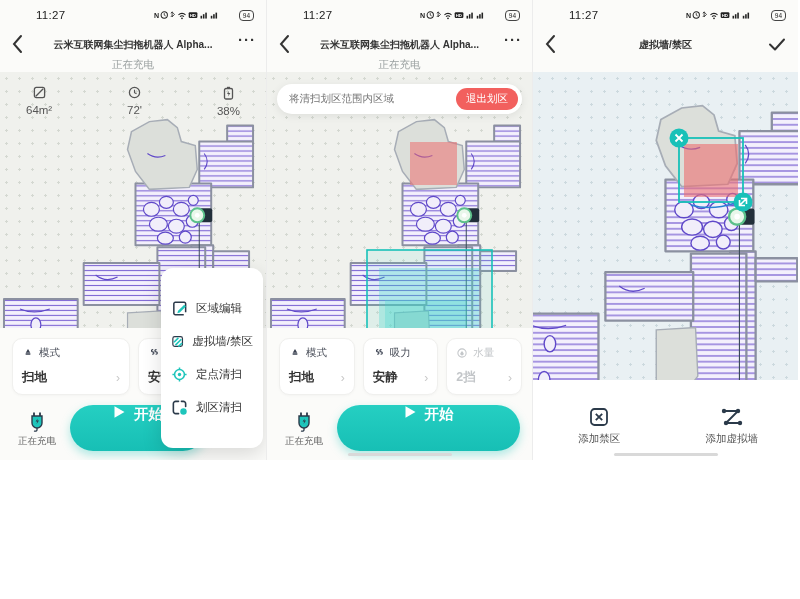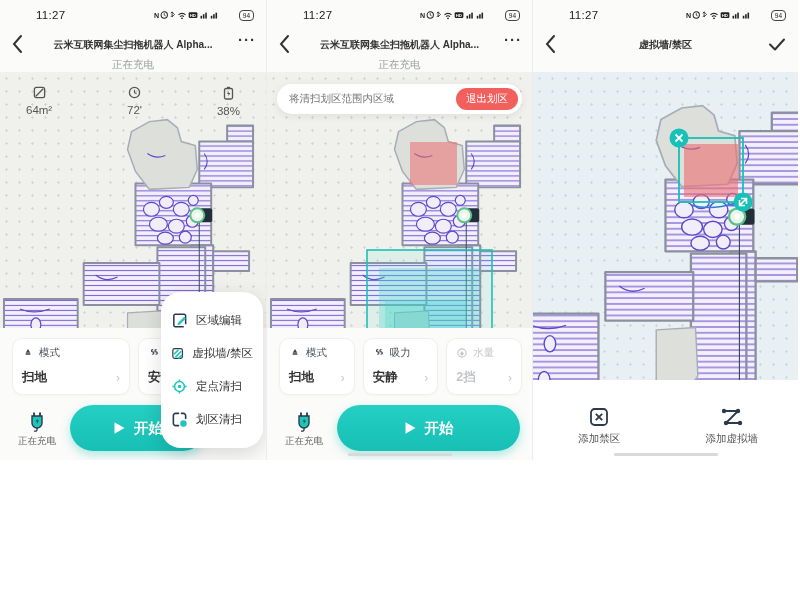--- a/index.html
+++ b/index.html
@@ -45,27 +45,27 @@
   .cards { display:flex; gap:8px; padding:10px 10px 4px 12px; }
   .card { background:#fff; border:1px solid #f0f0ee; border-radius:10px; padding:7px 9px 8px 9px; min-width:72px; flex:1; box-shadow:0 1px 3px rgba(0,0,0,.03); cursor:pointer; }
   .card-label { display:flex; align-items:center; gap:5px; font-size:10.5px; color:#4a4f5a; }
   .card-value { display:flex; align-items:center; justify-content:space-between; margin-top:9px; font-size:12.5px; font-weight:bold; color:#333; }
   .chev { color:#c8c8c8; font-weight:normal; font-size:12px; }
   .card.disabled .card-label, .card.disabled .card-value { color:#c3c6c9; }
   .barrow { display:flex; align-items:center; padding:6px 12px 10px 10px; gap:6px; }
   .side-item { display:flex; flex-direction:column; align-items:center; width:54px; cursor:pointer; }
   .side-item .lbl { font-size:9.5px; color:#666; margin-top:2px; white-space:nowrap; }
   .start-btn { flex:1; height:46px; background:linear-gradient(180deg,#25cfc2,#17bfb5); border:none; border-radius:24px;
-    color:#fff; font-size:14.5px; font-weight:bold; display:flex; align-items:center; justify-content:center; gap:8px; cursor:pointer;
+    color:#fff; font-size:14.5px; font-weight:bold; display:flex; justify-content:center; gap:8px; cursor:pointer;
     box-shadow:0 4px 10px rgba(30,197,187,.35); }
   .home-indicator { position:absolute; bottom:4px; left:50%; transform:translateX(-50%); width:104px; height:3px; border-radius:2px; background:#d9d9d9; }
 
   
-  .popup { position:absolute; right:3px; bottom:12px; width:102px; background:#fff; border-radius:20px;
-    box-shadow:0 6px 20px rgba(0,0,0,.14); padding:12px 0; z-index:8; }
+  .popup { position:absolute; right:3px; bottom:12px; width:102px; background:#fff; border-radius:12px;
+    box-shadow:0 6px 20px rgba(0,0,0,.14); padding:24px 0; z-index:8; }
   .popup-item { display:flex; align-items:center; gap:8px; padding:8px 10px; font-size:11.5px; color:#333; cursor:pointer; white-space:nowrap; }
 
   
   .wall-actions { position:absolute; left:0; right:0; bottom:14px; display:flex; z-index:5; }
   .wall-action { flex:1; display:flex; flex-direction:column; align-items:center; gap:4px; cursor:pointer; }
   .wall-action .lbl { font-size:10.5px; color:#555; }
   .confirm { position:absolute; right:10px; top:3px; width:22px; height:22px; cursor:pointer; }
 </style>
 </head>
 <body>

